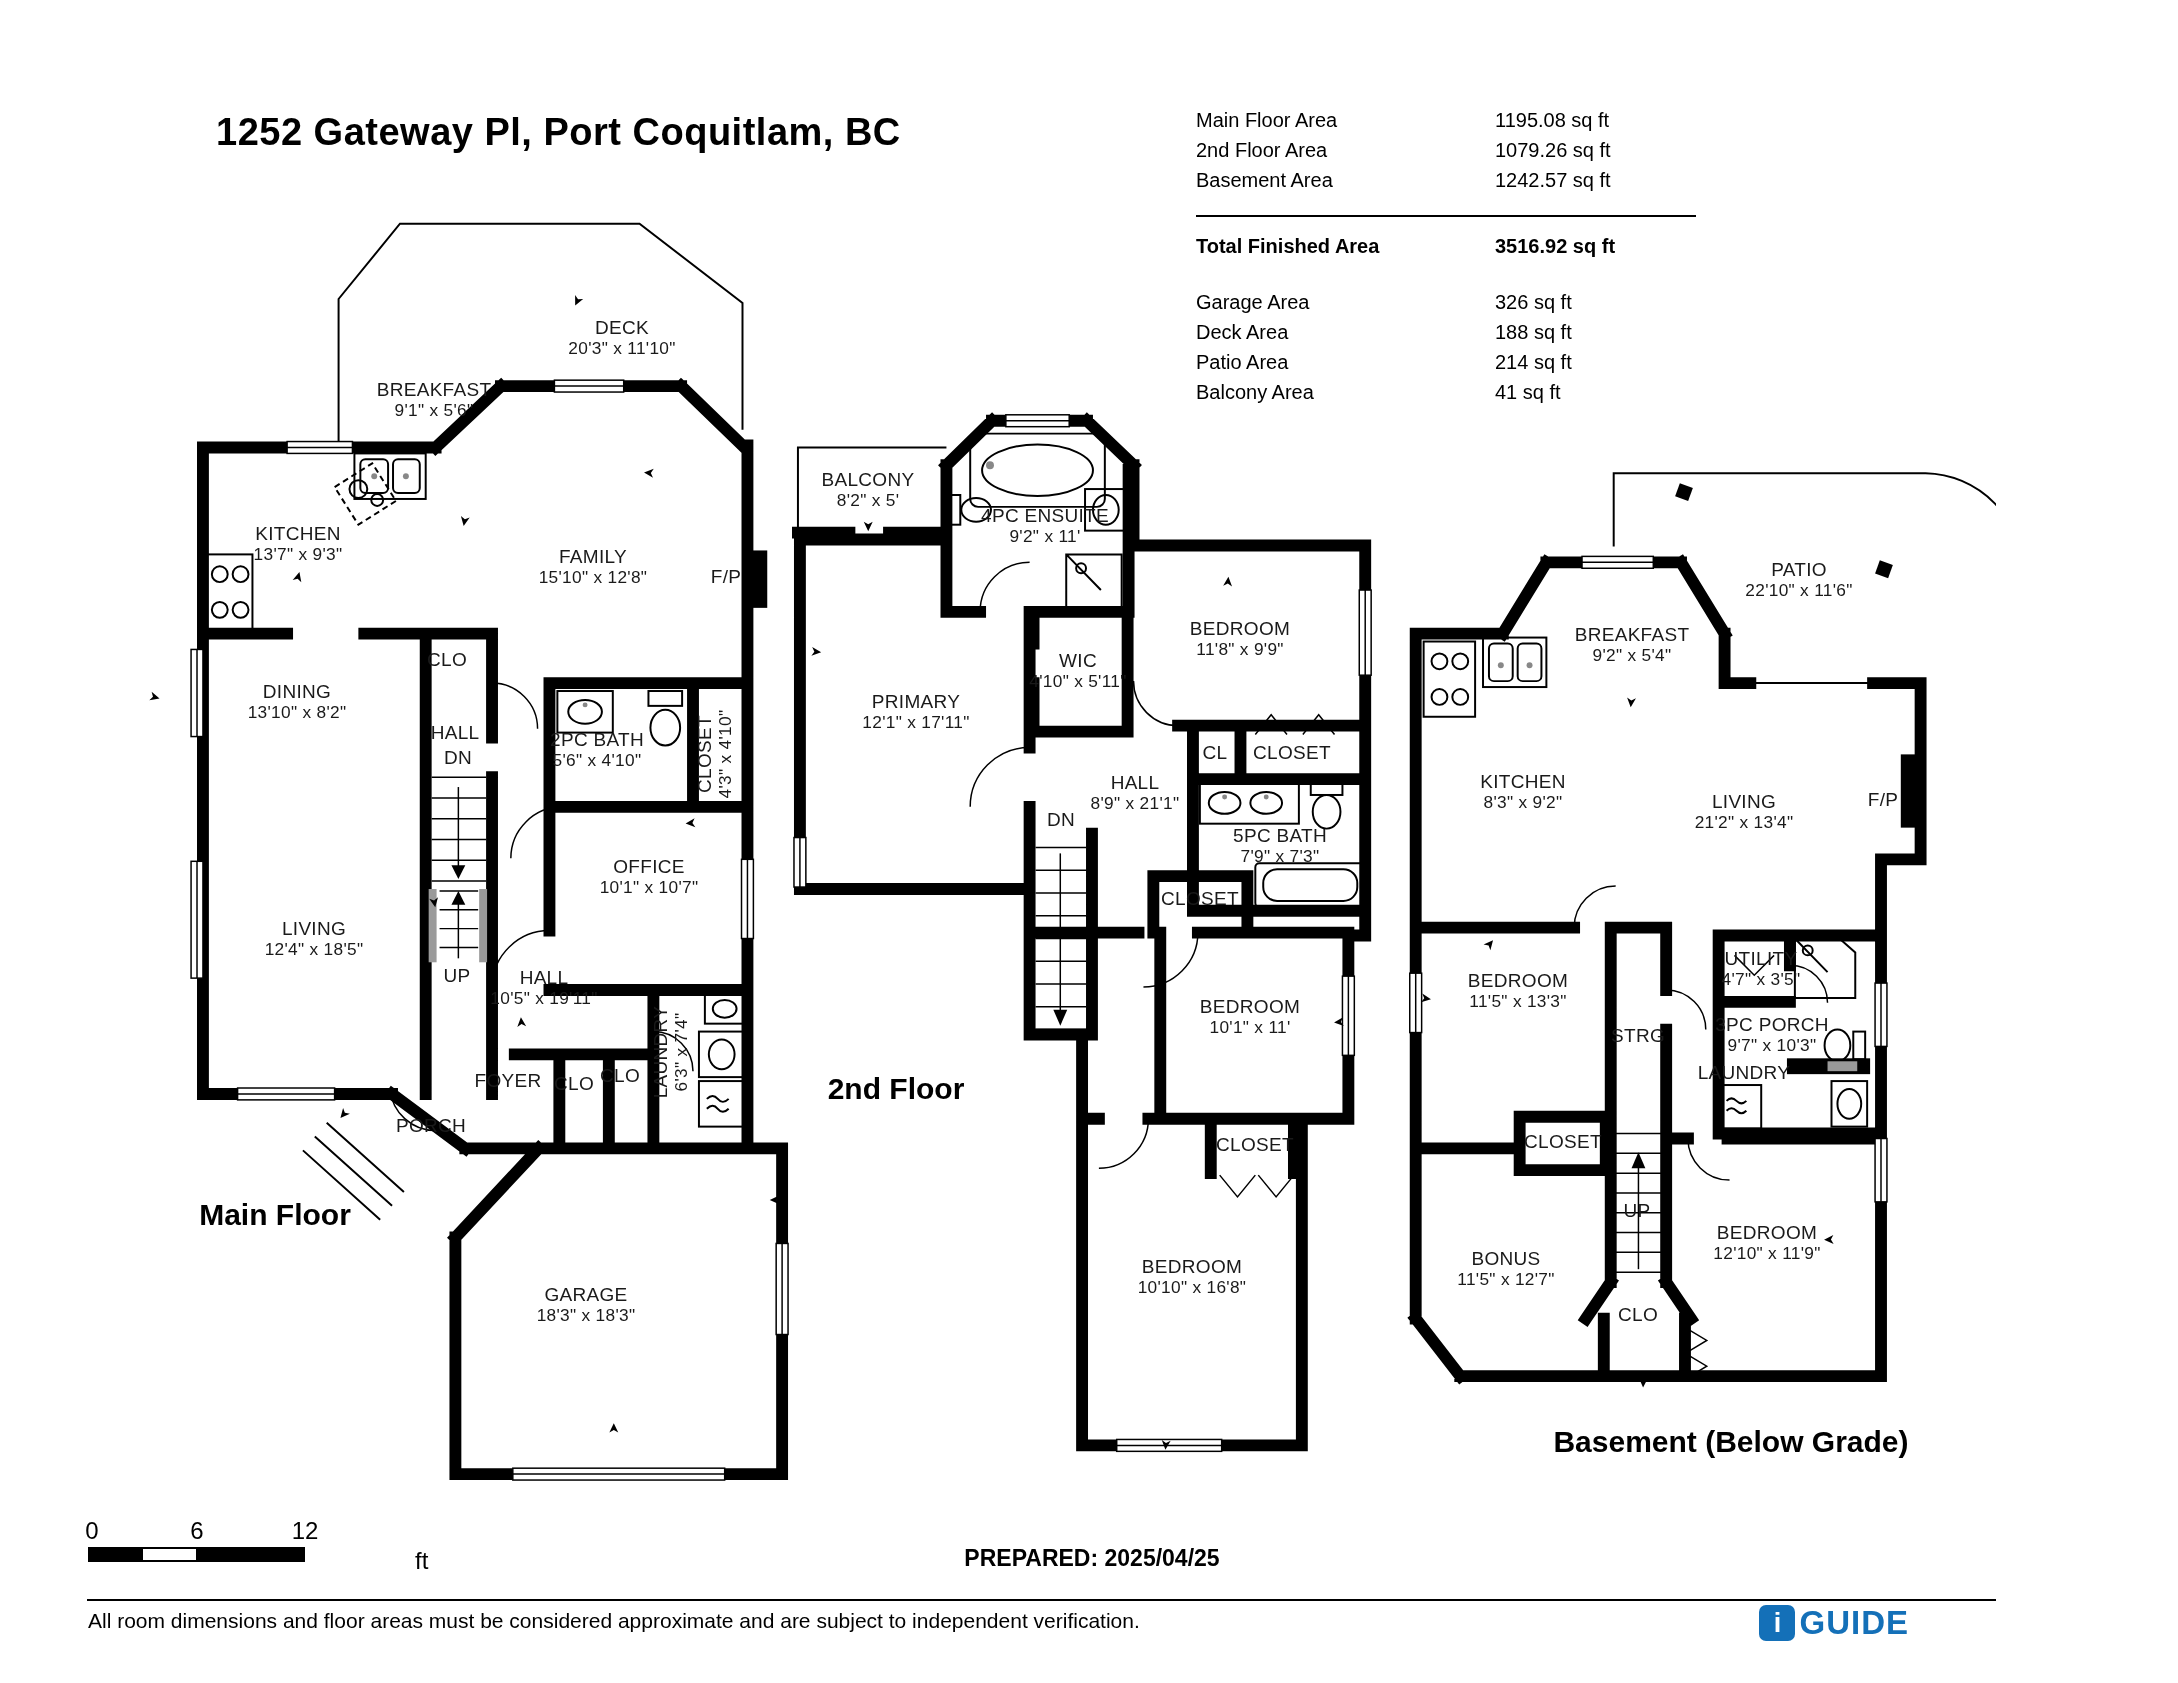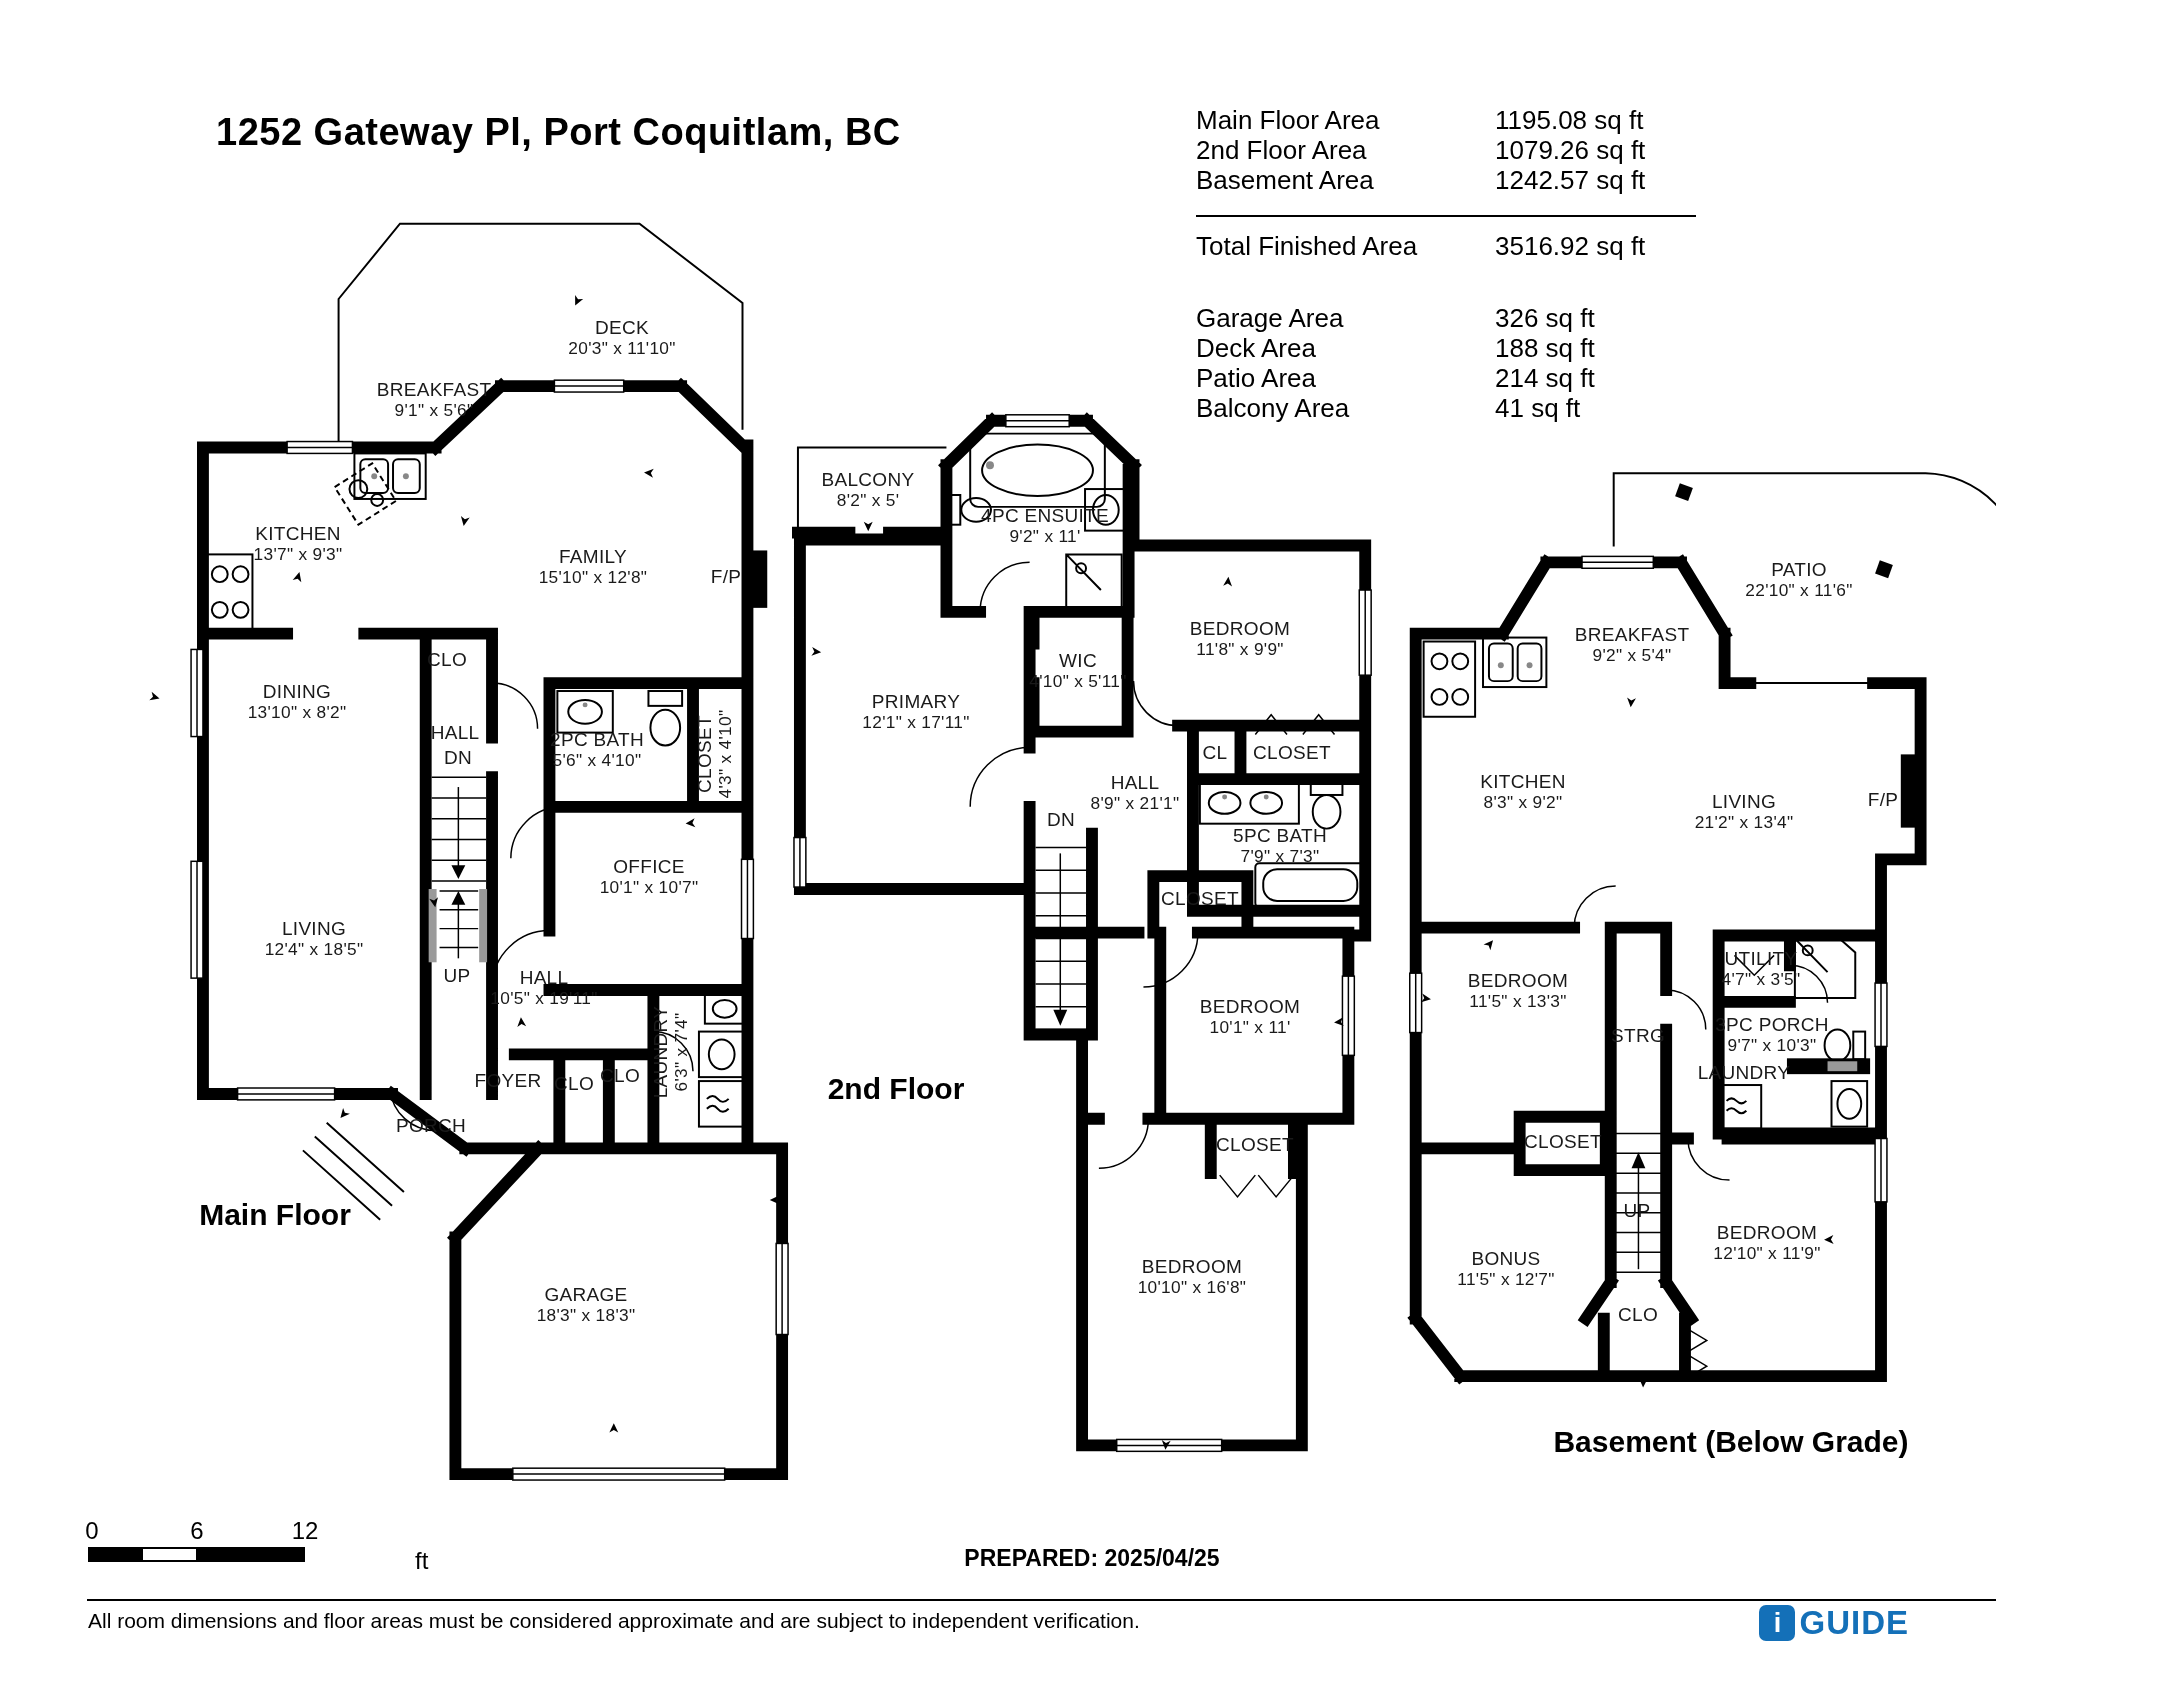--- a/index.html
+++ b/index.html
@@ -7,25 +7,25 @@
           font-family:"Liberation Sans",sans-serif;color:#000;}
   #plan-svg{position:absolute;left:0;top:0;}
   .rl{position:absolute;transform:translate(-50%,-50%);text-align:center;
       font-size:19px;line-height:1.14;letter-spacing:0.3px;white-space:nowrap;color:#1a1a1a;}
   .rl span{display:block;}
   .rl .d{font-size:17.3px;}
   .rl.vert{transform:translate(-50%,-50%) rotate(-90deg);}
   .cap{position:absolute;transform:translate(-50%,-50%);font-weight:bold;font-size:30px;white-space:nowrap;}
   #page-title{position:absolute;left:216px;top:111px;font-weight:bold;font-size:38px;letter-spacing:0.5px;}
   
-  #area-table{position:absolute;left:1196px;top:105px;width:535px;font-size:26px;}
+  #area-table{position:absolute;left:1196px;top:105px;width:535px;font-size:20px;}
   .arow{position:relative;height:30px;line-height:30px;}
   .arow .aval{position:absolute;left:299px;top:0;}
   #area-rule{height:2px;background:#000;margin:20px 0 12px 0;width:500px;}
-  .arow.total{font-weight:normal;height:34px;line-height:34px;margin-bottom:40px;}
+  .arow.total{font-weight:bold;height:34px;line-height:34px;margin-bottom:24px;}
   
   #scalebar{position:absolute;left:88px;top:1517px;width:297px;font-size:24px;}
   #scalebar .nums{position:relative;height:28px;}
   #scalebar .nums span{position:absolute;transform:translateX(-50%);}
   #sb-bar{position:relative;margin-top:2px;width:217px;height:15px;border:2px solid #000;box-sizing:border-box;display:flex;}
   #sb-bar .seg{height:100%;}
   #sb-ft{position:absolute;left:327px;top:30px;font-size:24px;text-align:right;}
   #prepared{position:absolute;left:1092px;top:1558px;transform:translate(-50%,-50%);
             font-size:23px;font-weight:bold;white-space:nowrap;}
   #bottom-rule{position:absolute;left:87px;top:1599px;width:2004px;height:2px;background:#000;}

